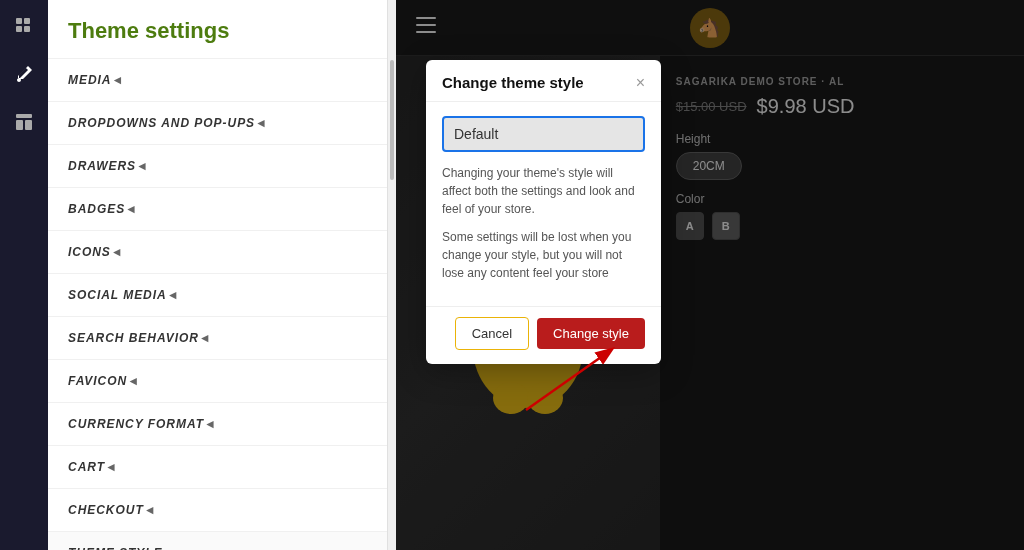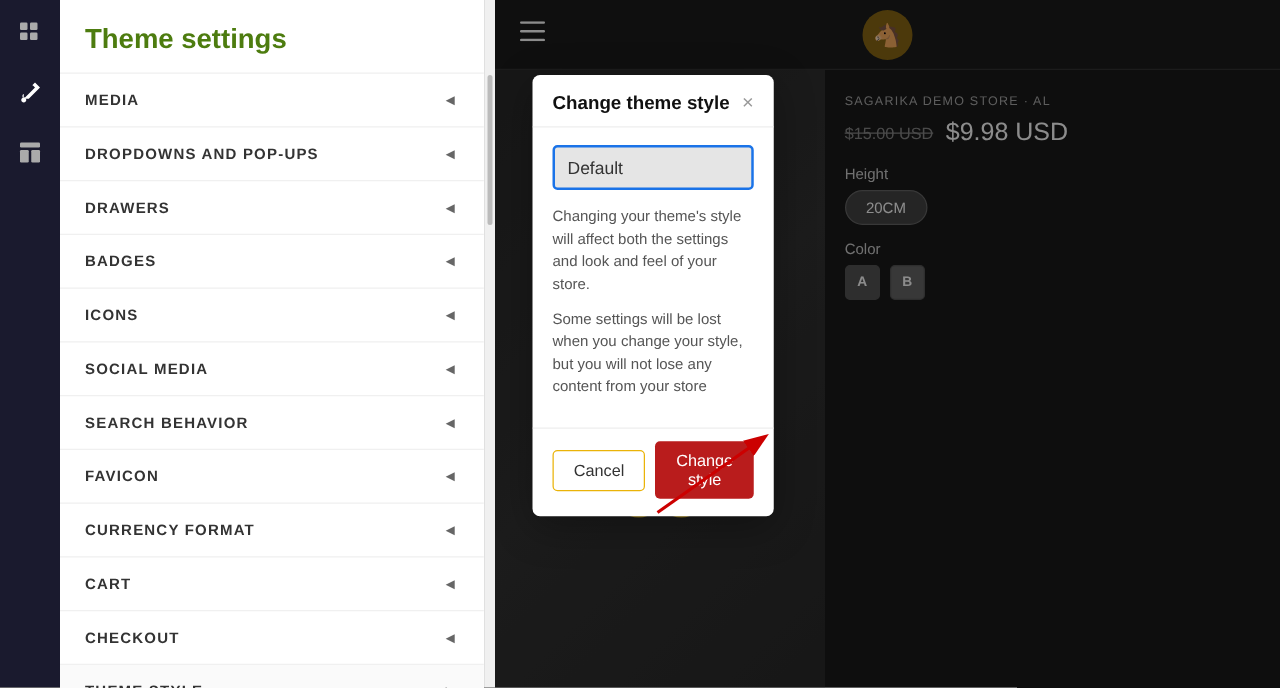--- a/index.html
+++ b/index.html
@@ -44,29 +44,29 @@
       padding: 18px 20px 14px 20px;
       color: #4d7c0f;
       border-bottom: 1px solid #f0f0f0;
     }
     .settings-list {
       list-style: none;
     }
     .settings-item {
       display: flex;
       align-items: center;
-      justify-content: space-between;
       padding: 14px 20px;
       border-bottom: 1px solid #f0f0f0;
       cursor: pointer;
       font-size: 12px;
       font-weight: 700;
       letter-spacing: 0.08em;
       color: #333;
       text-transform: uppercase;
+      font-style: italic;
     }
     .settings-item.active { background: #fafafa; font-weight: 800; }
     .settings-item .chevron {
       font-size: 12px;
       color: #666;
     }
 
     
     .sidebar-scroll-divider {
       width: 8px;
@@ -150,20 +150,21 @@
       flex: 1;
       padding: 20px 16px;
       color: #fff;
       overflow: hidden;
     }
     .store-name {
       font-size: 10px;
       color: #aaa;
       letter-spacing: 0.1em;
       margin-bottom: 8px;
+      font-weight: bold;
     }
     .product-title {
       font-size: 28px;
       font-weight: 700;
       line-height: 1.2;
       color: #fff;
       margin-bottom: 12px;
     }
     .price-row {
       display: flex;
@@ -223,21 +224,21 @@
       align-items: flex-start;
       justify-content: flex-start;
       padding-top: 60px;
       padding-left: 30px;
       z-index: 100;
     }
 
     .modal {
       background: #fff;
       border-radius: 6px;
-      width: 193px;
+      width: 235px;
       box-shadow: 0 8px 32px rgba(0,0,0,0.3);
       overflow: hidden;
     }
     .modal-header {
       display: flex;
       align-items: center;
       justify-content: space-between;
       padding: 14px 16px 10px;
       border-bottom: 1px solid #eee;
     }
@@ -475,21 +476,21 @@
         <span class="modal-close">×</span>
       </div>
       <div class="modal-body">
         <select class="modal-select">
           <option>Default</option>
           <option>Classic</option>
           <option>Modern</option>
           <option>Minimal</option>
         </select>
         <p class="modal-text">Changing your theme's style will affect both the settings and look and feel of your store.</p>
-        <p class="modal-text">Some settings will be lost when you change your style, but you will not lose any content from your store</p>
+        <p class="modal-text">Some settings will be lost when you change your style, but you will not lose any content feel your store</p>
       </div>
       <div class="modal-footer">
         <button class="btn-cancel">Cancel</button>
         <button class="btn-change">Change style</button>
       </div>
     </div>
 
     <svg class="red-arrow" width="120" height="80" viewBox="0 0 120 80" style="position:absolute; bottom:130px; left:120px;">
       <defs>
         <marker id="arrowhead" markerWidth="8" markerHeight="6" refX="6" refY="3" orient="auto">

